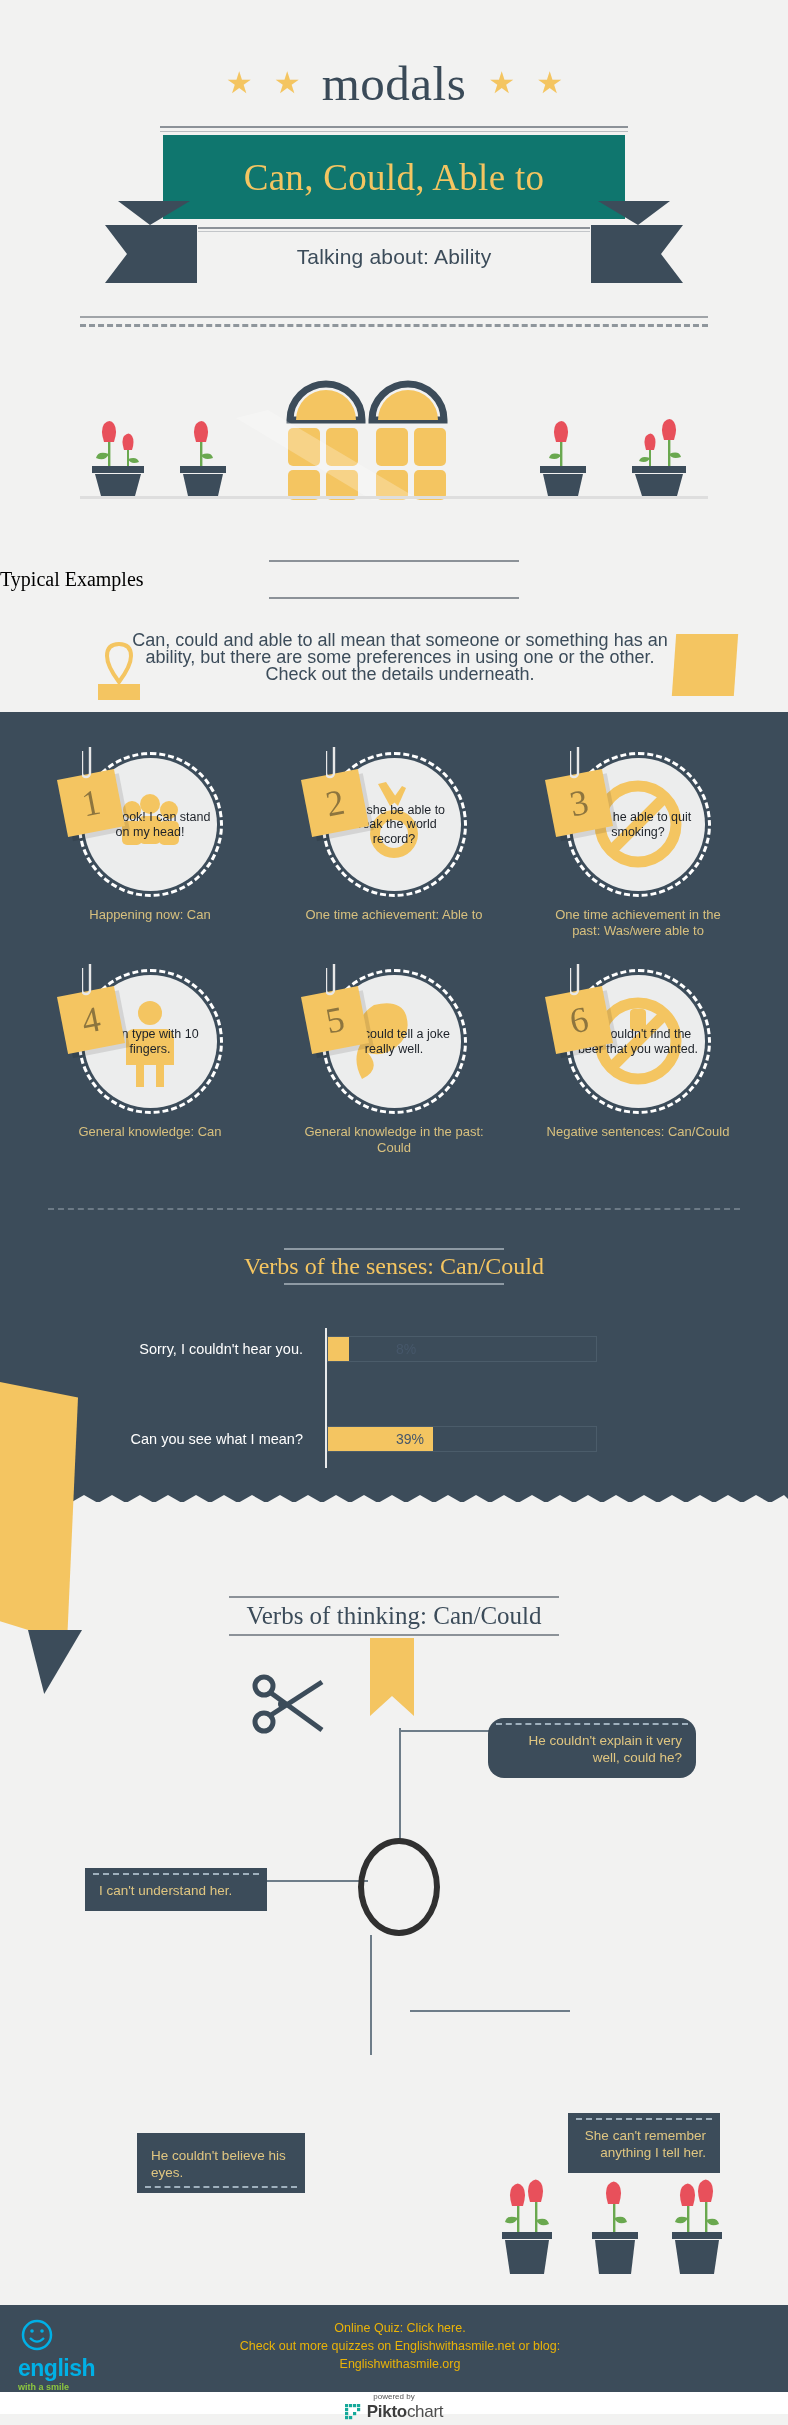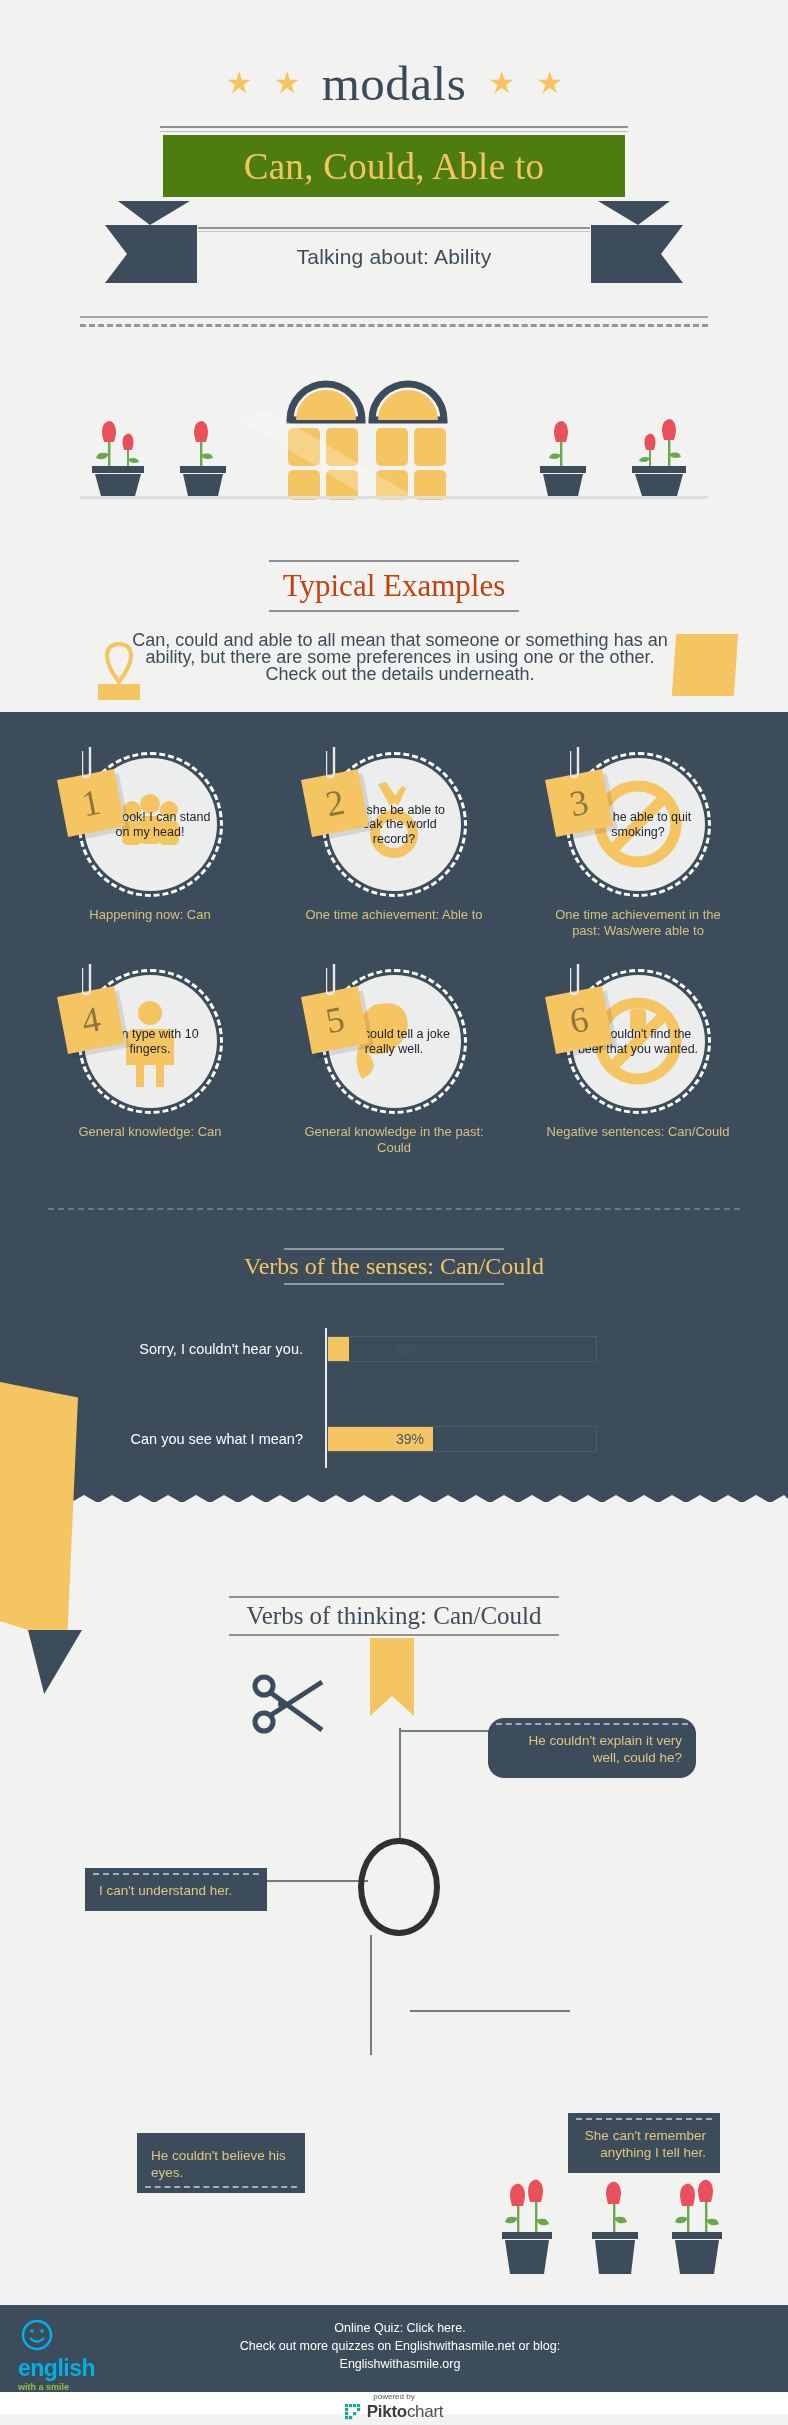--- a/index.html
+++ b/index.html
@@ -20,22 +20,22 @@
   .star { width:26px; height:26px; color:#f4c561; font-size:30px; line-height:26px; text-align:center; }
   .main-title {
     font-family:"Liberation Serif", serif; font-size:49px; color:#3a4a58;
     letter-spacing:0.5px; line-height:1;
   }
 
   .ribbon-top-line { position:absolute; left:160px; top:126px; width:468px; height:2px; background:#8c9298; }
   .ribbon-top-line2 { position:absolute; left:160px; top:131px; width:468px; height:1px; background:#b9bdc1; }
 
   .plate {
-    position:absolute; left:163px; top:135px; width:462px; height:62px;
-    background:#4d7c0f;
+    position:absolute; left:163px; top:135px; width:462px; height:84px;
+    background:#0f766e;
     display:flex; align-items:center; justify-content:center;
   }
   .plate-title {
     font-family:"Liberation Serif", serif; font-size:37px; color:#f4c561; letter-spacing:0.3px;
   }
   .plate-tail { position:absolute; left:118px; top:201px; width:552px; height:24px; }
 
   .ribbon { position:absolute; left:105px; top:225px; width:578px; height:68px; }
   .rb-bar { position:absolute; left:93px; top:2px; width:392px; height:2px; background:#8c9298; }
   .rb-bar2 { position:absolute; left:93px; top:6px; width:392px; height:1px; background:#c3c6c9; }
@@ -48,21 +48,21 @@
   .hr-solid { position:absolute; left:80px; top:316px; width:628px; height:2px; background:#a0a4a8; }
   .hr-dash  { position:absolute; left:80px; top:324px; width:628px; height:0;
               border-top:3px dashed #8f969c; }
 
   
   .flowers { position:absolute; left:0; top:370px; width:788px; height:130px; }
   .shelf { position:absolute; left:80px; top:126px; width:628px; height:3px; background:#dedede; }
 
   .te-wrap { position:absolute; left:0; top:560px; width:788px; }
   .te-rule1 { width:250px; height:2px; background:#8c9298; margin:0 auto 6px; }
-  .te-title { font-family:"Liberation Serif", serif; font-size:31px; color:#c2410c; text-align:center; }
+  .te-title { font-family:"Liberation Serif", serif; font-size:20px; color:#000000; text-align:left; }
   .te-rule2 { width:250px; height:2px; background:#8c9298; margin:6px auto 0; }
 
   .te-para {
     position:absolute; left:128px; top:632px; width:544px;
     text-align:center; font-size:18px; line-height:17px; color:#3c4c5a;
   }
   .clip-deco { position:absolute; left:96px; top:638px; width:46px; height:62px; }
   .yellow-tab-r { position:absolute; left:674px; top:634px; width:62px; height:62px; background:#f4c561; transform:skewX(-4deg); }
 
   
@@ -163,21 +163,21 @@
 
   
   .flowers2 { position:absolute; left:500px; top:2170px; width:260px; height:110px; }
 
   
   .footer {
     position:absolute; left:0; top:2305px; width:788px; height:87px; background:#3c4c5a;
   }
   .foot-text {
     position:absolute; left:140px; top:14px; width:520px; text-align:center;
-    color:#ffffff; font-size:12.5px; line-height:18px;
+    color:#eab308; font-size:12.5px; line-height:18px;
   }
   .ews-logo { position:absolute; left:18px; top:14px; width:110px; height:62px; }
   .ews-name { font-size:23px; font-weight:bold; color:#00b0e6; letter-spacing:-0.5px; }
   .ews-sub { font-size:9px; font-weight:bold; color:#8cc63f; }
 
   .pikto { position:absolute; left:0; top:2392px; width:788px; height:22px; background:#ffffff; }
   .pikto-inner { position:absolute; left:0; top:0; width:788px; display:flex; flex-direction:column; align-items:center; }
   .pw { font-size:8px; color:#555; }
   .pikto-row { display:flex; align-items:center; gap:5px; margin-top:1px; }
   .pikto-word { font-size:17px; color:#4d4d4d; letter-spacing:-0.3px; }

